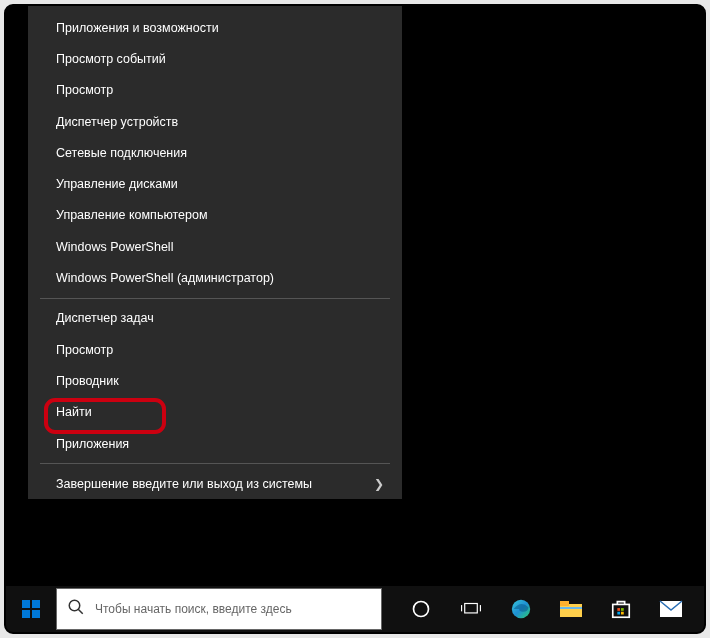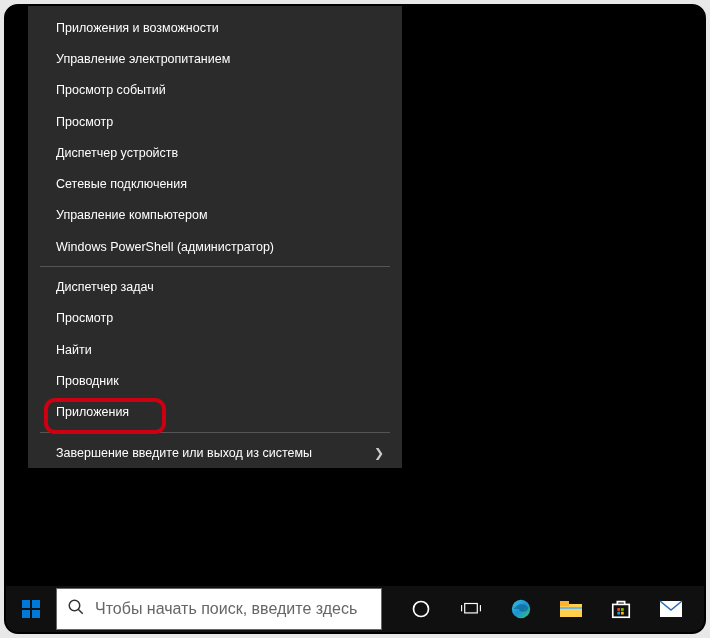--- a/index.html
+++ b/index.html
@@ -6,21 +6,21 @@
   html, body { width: 710px; height: 638px; overflow: hidden; font-family: "Segoe UI", Arial, sans-serif; }
   body {
     background: #e8e8e8;
     position: relative;
   }
   .frame {
     position: absolute;
     left: 4px; top: 4px;
     width: 702px; height: 630px;
     border: 2px solid #000;
-    border-radius: 14px;
+    border-radius: 9px;
     overflow: hidden;
     background: #000;
   }
 
   
   .ctx-menu {
     position: absolute;
     left: 22px;
     top: 0px;
     width: 374px;
@@ -90,21 +90,21 @@
     width: 326px;
     height: 42px;
     padding: 0 10px;
     gap: 10px;
   }
   .search-box .mag { color: #444; }
   .search-box input {
     border: none;
     outline: none;
     flex: 1;
-    font-size: 16px;
+    font-size: 12px;
     color: #333;
     background: transparent;
   }
   .search-box input::placeholder { color: #666; }
 
   .task-icons {
     display: flex;
     align-items: center;
     height: 46px;
     margin-left: 14px;
@@ -122,54 +122,57 @@
 <body>
 
 <div class="frame">
 
   <div class="ctx-menu">
 
     <div class="ctx-item">
         <span>Приложения и возможности</span>
       </div>
     <div class="ctx-item">
-        <span>Управление электропитанием</span>
-      </div>
-    <div class="ctx-item">
         <span>Просмотр событий</span>
       </div>
     <div class="ctx-item">
         <span>Просмотр</span>
       </div>
     <div class="ctx-item">
         <span>Диспетчер устройств</span>
       </div>
     <div class="ctx-item">
         <span>Сетевые подключения</span>
       </div>
     <div class="ctx-item">
+        <span>Управление дисками</span>
+      </div>
+    <div class="ctx-item">
         <span>Управление компьютером</span>
       </div>
     <div class="ctx-item">
+        <span>Windows PowerShell</span>
+      </div>
+    <div class="ctx-item">
         <span>Windows PowerShell (администратор)</span>
       </div>
 
     <div class="ctx-sep"></div>
 
     <div class="ctx-item">
         <span>Диспетчер задач</span>
       </div>
     <div class="ctx-item">
         <span>Просмотр</span>
       </div>
     <div class="ctx-item">
+        <span>Проводник</span>
+      </div>
+    <div class="ctx-item">
         <span>Найти</span>
-      </div>
-    <div class="ctx-item">
-        <span>Проводник</span>
       </div>
     <div class="ctx-item">
         <span>Приложения</span>
       </div>
 
     <div class="ctx-sep"></div>
 
     <div class="ctx-item">
       <span>Завершение введите или выход из системы</span>
       <span class="ctx-chevron">❯</span>

